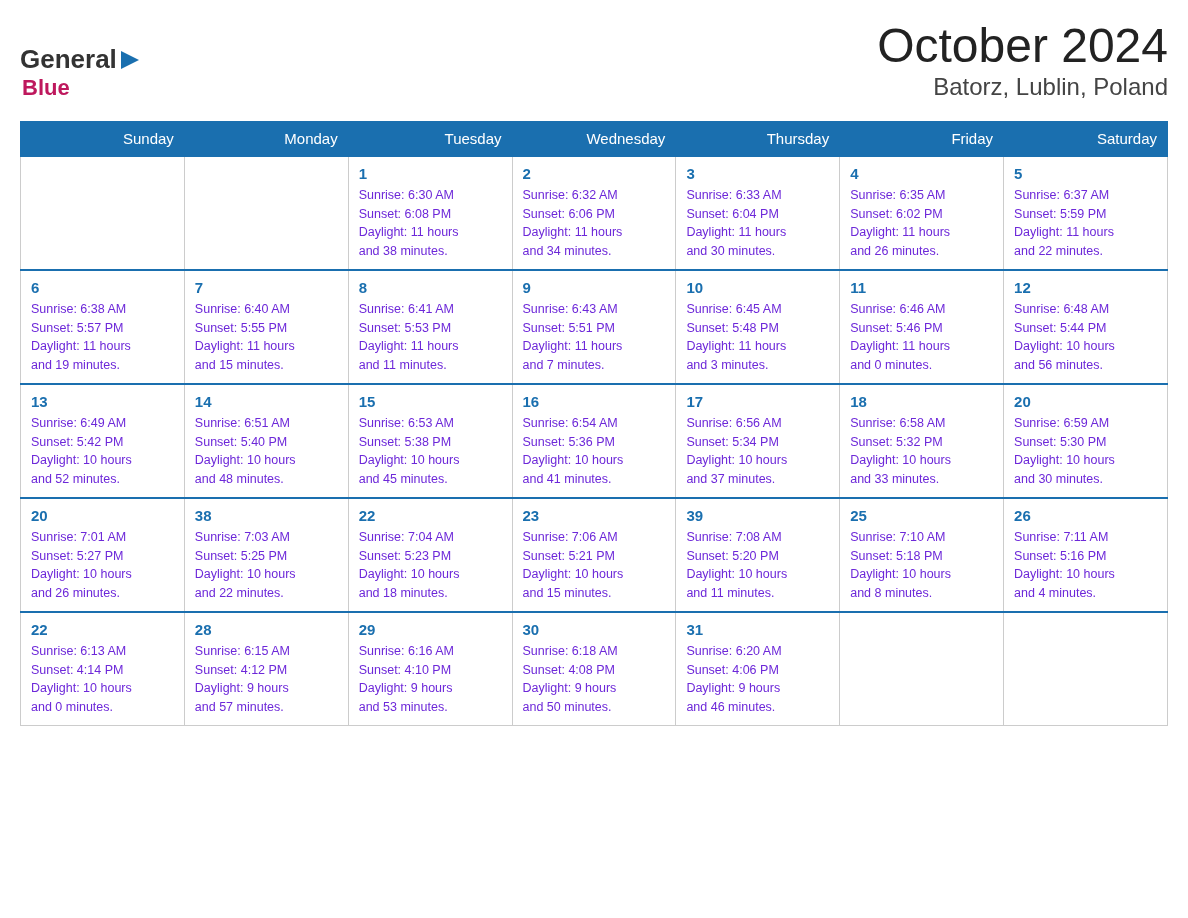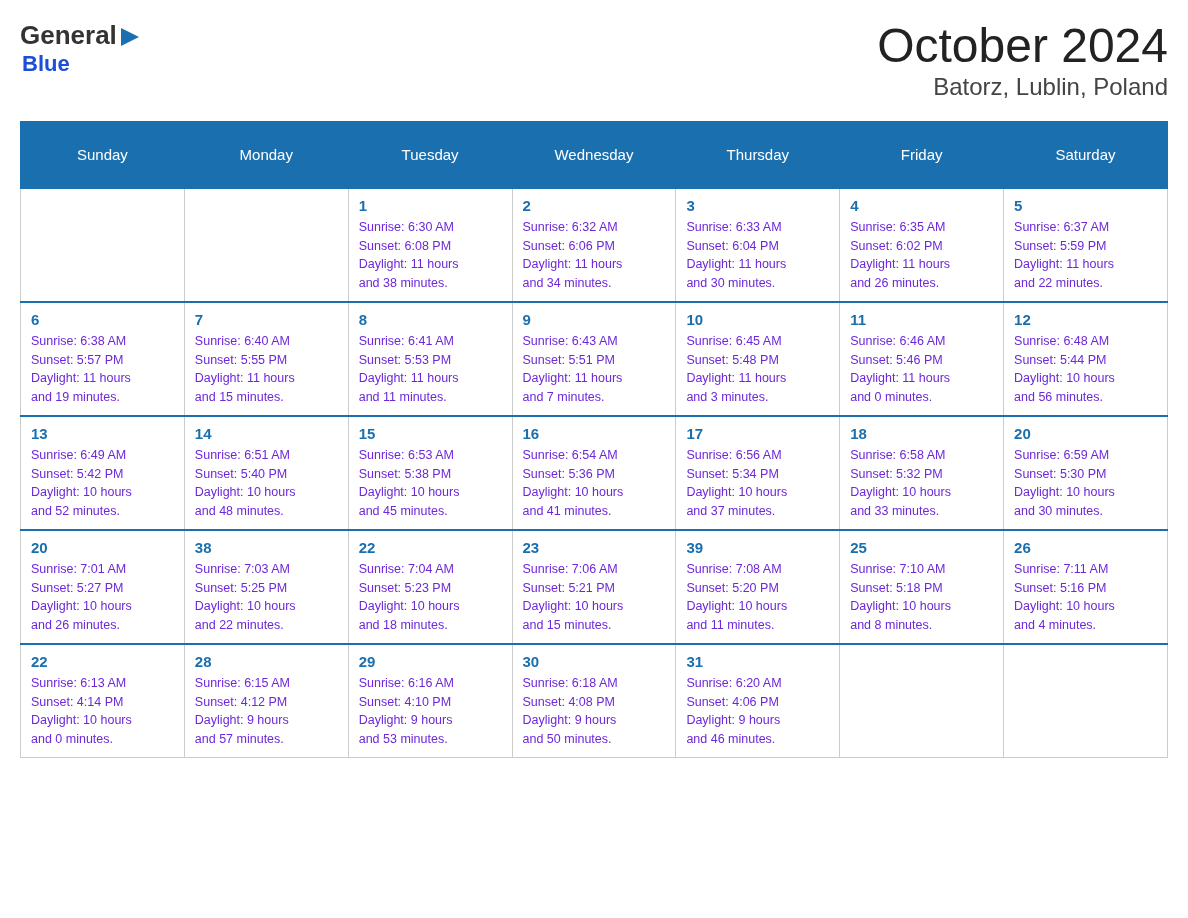--- a/index.html
+++ b/index.html
@@ -7,21 +7,21 @@
       font-family: Arial, sans-serif;
       background: #fff;
       color: #333;
       padding: 20px;
       width: 1188px;
       min-height: 918px;
     }
     .header {
       display: flex;
       justify-content: space-between;
-      align-items: flex-start;
+      align-items: flex-end;
       margin-bottom: 20px;
     }
     .title-block {
       text-align: right;
     }
     .title-block h1 {
       font-size: 48px;
       font-weight: normal;
       color: #222;
       line-height: 1.1;
@@ -32,22 +32,22 @@
       color: #444;
     }
     .calendar {
       width: 100%;
       border-collapse: collapse;
       border: 1px solid #aaa;
     }
     .calendar th {
       background-color: #1a6faf;
       color: #fff;
-      padding: 24px 10px;
-      text-align: center;
+      padding: 8px 10px;
+      text-align: right;
       font-size: 15px;
       font-weight: normal;
       border: 1px solid #1a6faf;
     }
     .calendar td {
       vertical-align: top;
       padding: 8px 10px;
       border: 1px solid #ccc;
       width: calc(100% / 7);
       min-height: 100px;
@@ -87,21 +87,21 @@
   <div class="logo-wrapper">
     <div class="logo-line1">
       <span style="font-size:26px;font-weight:bold;color:#333;">General</span>
       <span style="display:inline-block;margin-left:4px;margin-top:6px;">
         <svg width="18" height="18" viewBox="0 0 18 18">
             <polygon points="0,0 18,9 0,18" fill="#1a6faf"></polygon>
           </svg>
       </span>
     </div>
     <div>
-      <span style="font-size:22px;font-weight:bold;color:#1d4ed8;margin-left:2px;">Blue</span>
+      <span style="font-size:22px;font-weight:bold;color:#be185d;margin-left:2px;">Blue</span>
     </div>
   </div>
   <div class="title-block">
     <h1>October 2024</h1>
     <h2>Batorz, Lublin, Poland</h2>
   </div>
 </div>
 
 <table class="calendar">
   <thead>

